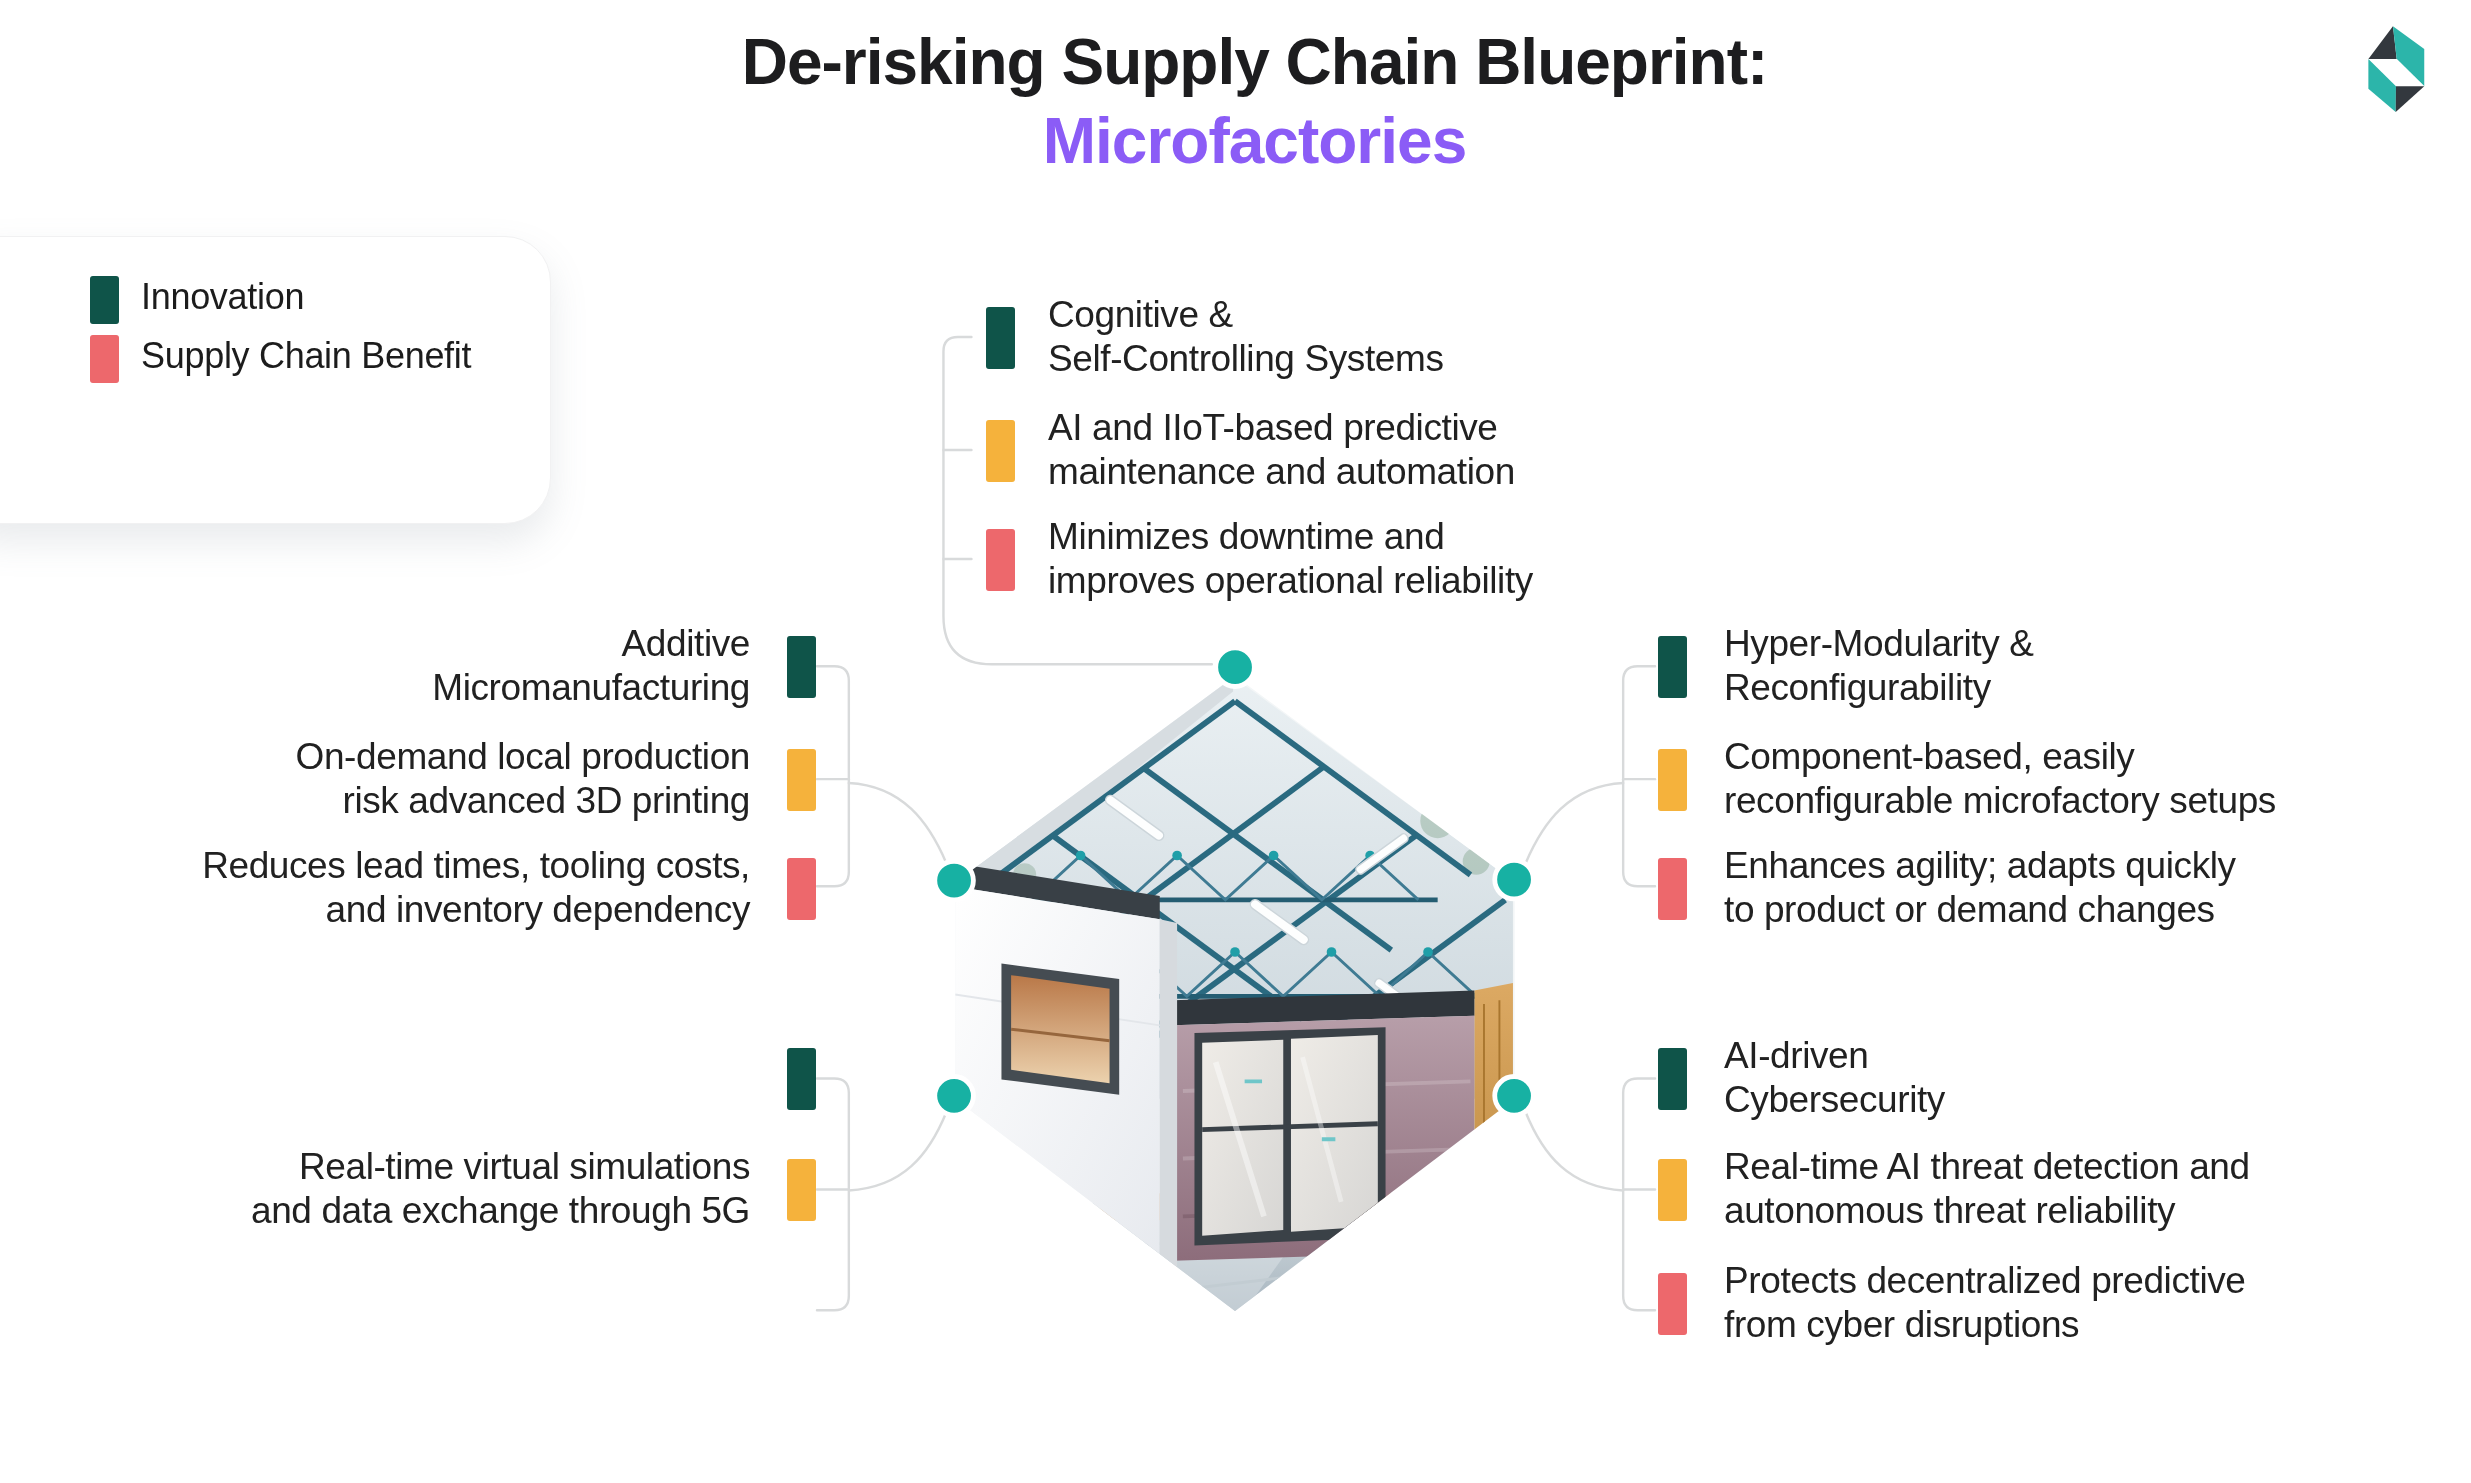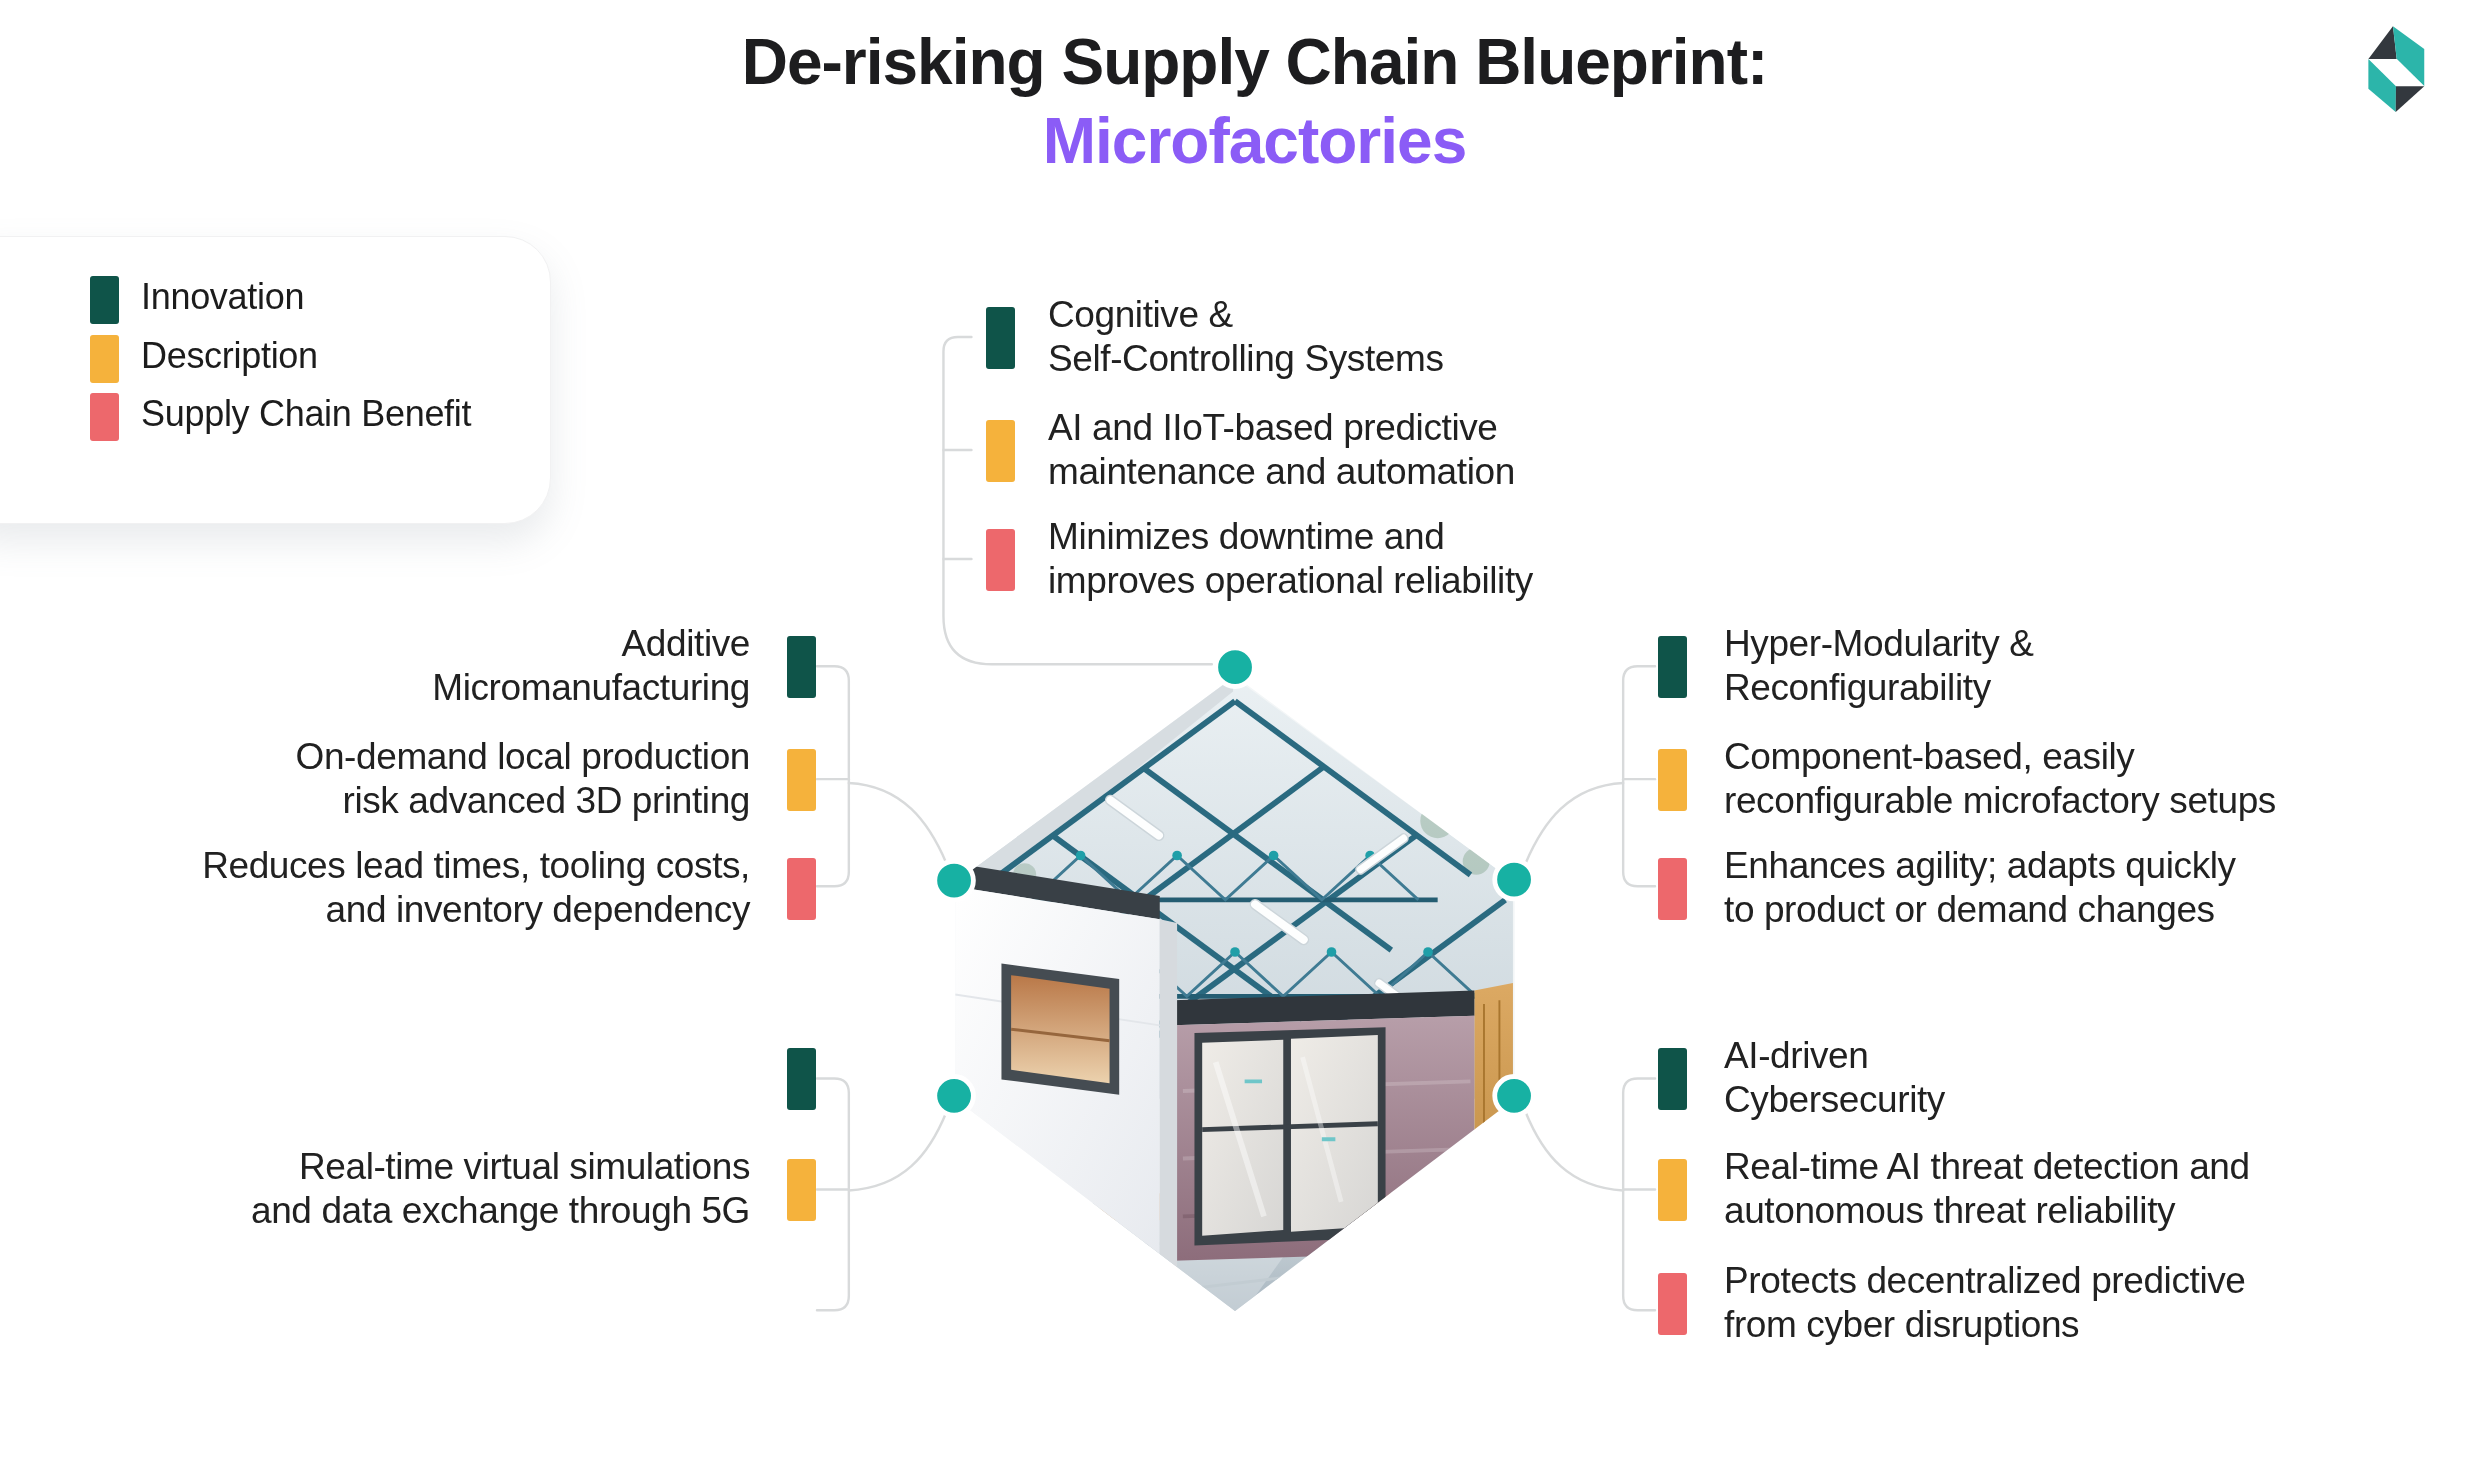--- a/index.html
+++ b/index.html
@@ -64,24 +64,20 @@
     <polygon points="50.8,57.8 74.4,57.8 50.6,79.2" fill="#33383e"></polygon>
   </svg>
 
   <div class="legend-card">
     <div class="legend-items">
       <div class="legend-item">
         <span class="legend-swatch" style="background:#0f5449"></span>
         <span class="legend-label">Innovation</span>
       </div>
       <div class="legend-item">
-        <span class="legend-swatch" style="background:#f5b23c"></span>
-        <span class="legend-label">Description</span>
-      </div>
-      <div class="legend-item">
         <span class="legend-swatch" style="background:#ed686c"></span>
         <span class="legend-label">Supply Chain Benefit</span>
       </div>
     </div>
   </div>
 
   <svg class="overlay" viewBox="0 0 2560 1536" width="2472" height="1483">
     <g fill="none" stroke="#d8dadb" stroke-width="2.5" stroke-linecap="round">
 
       <path d="M1006 349 H992 Q977 349 977 364 V638 Q977 688 1027 688 H1255"></path>

